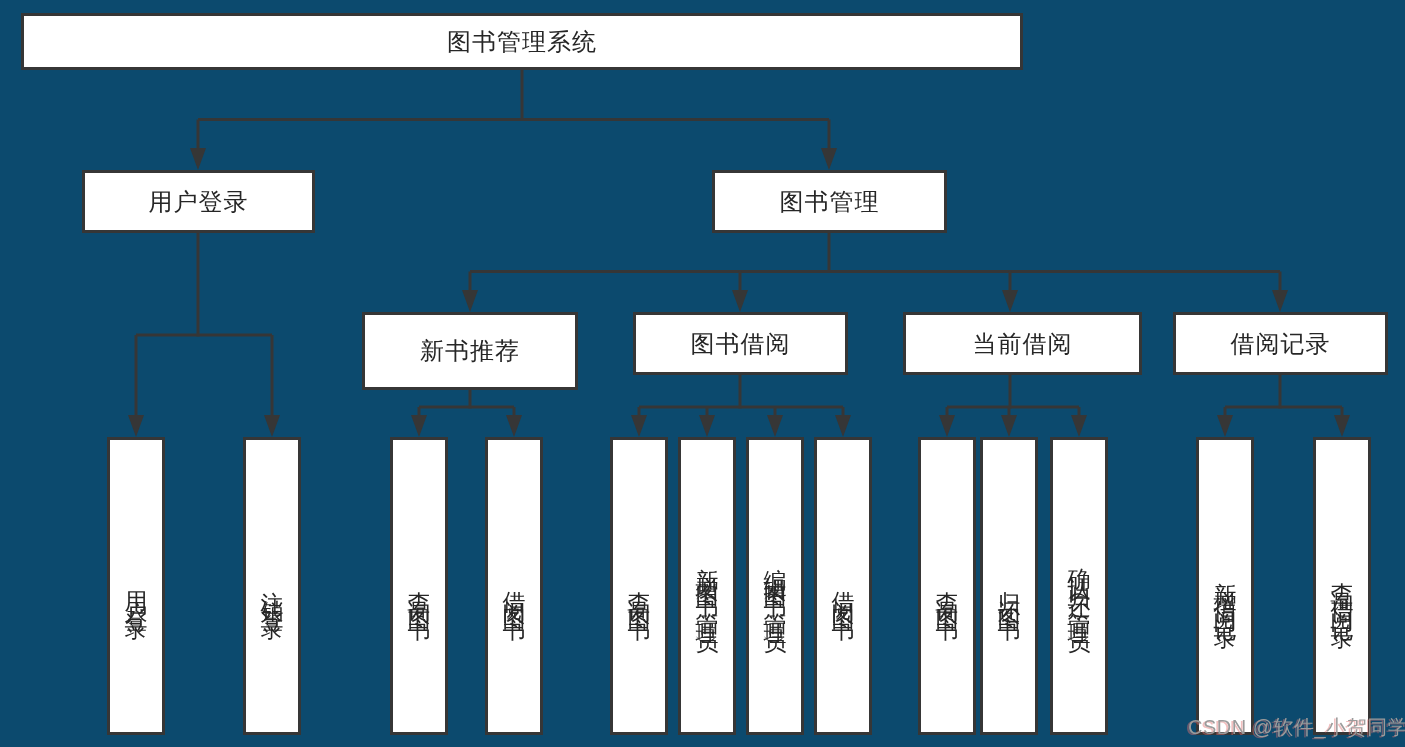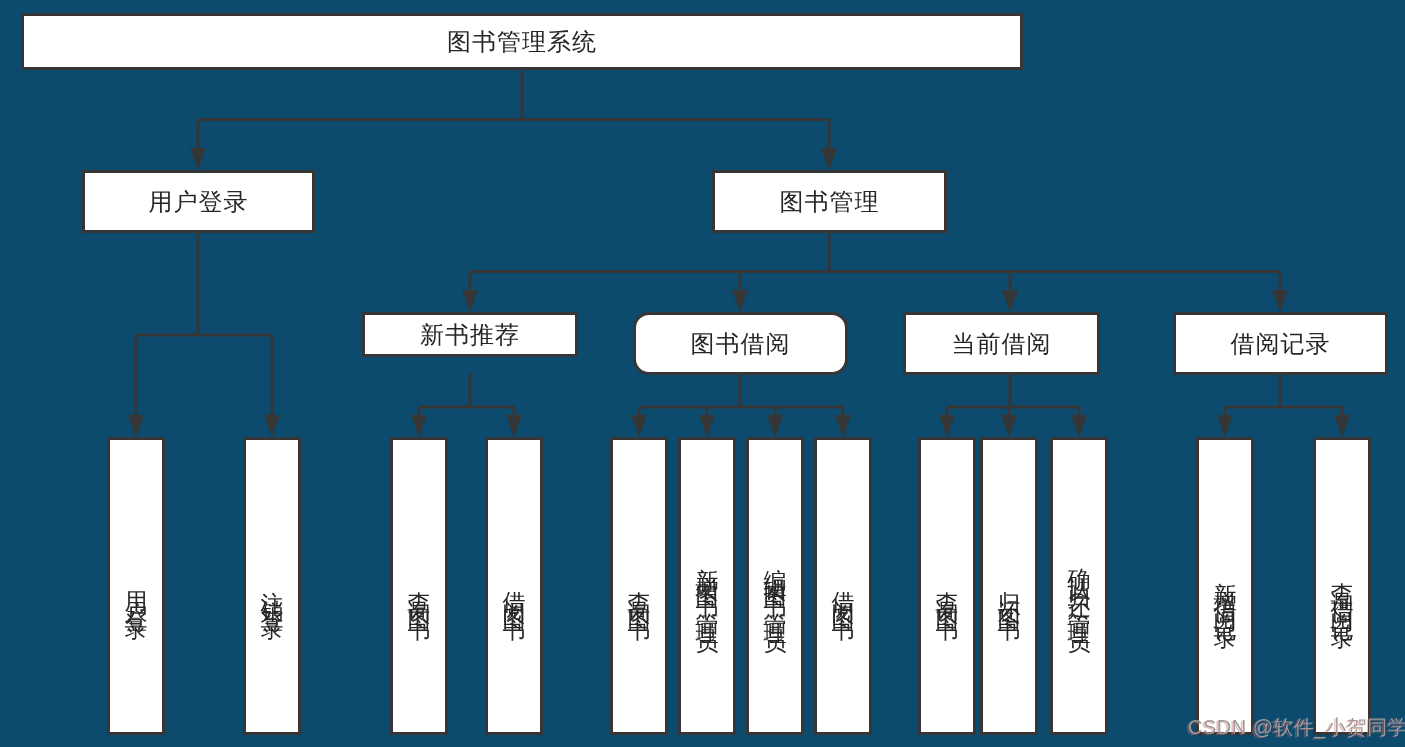--- a/index.html
+++ b/index.html
@@ -97,23 +97,23 @@
       <polygon points="1217,415 1233,415 1225,437"></polygon>
       <polygon points="1334,415 1350,415 1342,437"></polygon>
     </g>
   </svg>
 
   <div class="node" style="left:21px;top:13px;width:1002px;height:57px;">图书管理系统</div>
 
   <div class="node" style="left:82px;top:170px;width:233px;height:63px;">用户登录</div>
   <div class="node" style="left:712px;top:170px;width:235px;height:63px;font-family:Liberation Mono, monospace;">图书管理</div>
 
-  <div class="node" style="left:362px;top:312px;width:216px;height:45px;">新书推荐</div>
-  <div class="node" style="left:633px;top:312px;width:215px;height:63px;border-radius:16px;">图书借阅</div>
-  <div class="node" style="left:903px;top:312px;width:197px;height:63px;">当前借阅</div>
+  <div class="node" style="left:362px;top:312px;width:216px;height:78px;">新书推荐</div>
+  <div class="node" style="left:633px;top:312px;width:215px;height:63px;">图书借阅</div>
+  <div class="node" style="left:903px;top:312px;width:239px;height:63px;">当前借阅</div>
   <div class="node" style="left:1173px;top:312px;width:215px;height:63px;">借阅记录</div>
 
   <div class="leaf" style="left:107px;top:437px;width:58px;height:298px;">
     <span class="vtext">用户登录</span>
   </div>
   <div class="leaf" style="left:243px;top:437px;width:58px;height:298px;">
     <span class="vtext">注销登录</span>
   </div>
 
   <div class="leaf" style="left:390px;top:437px;width:58px;height:298px;">

